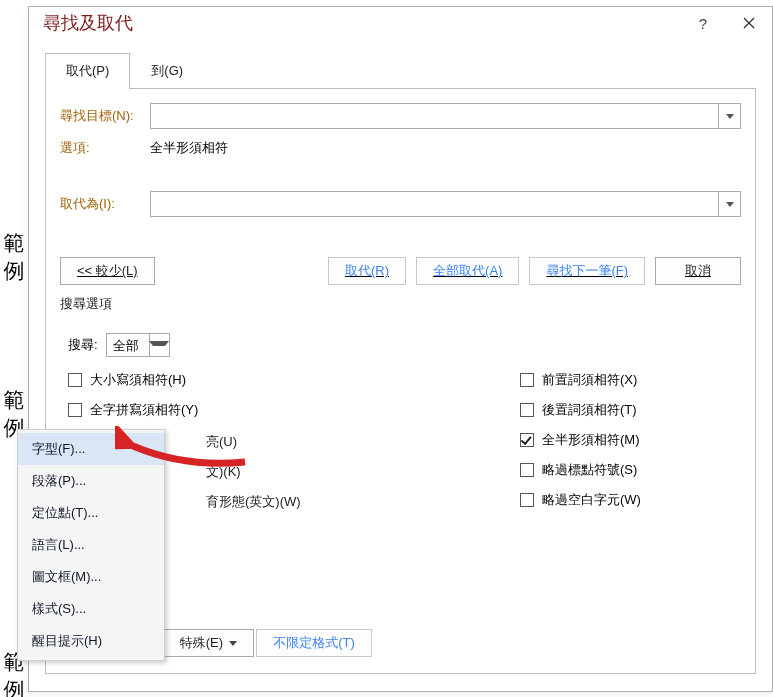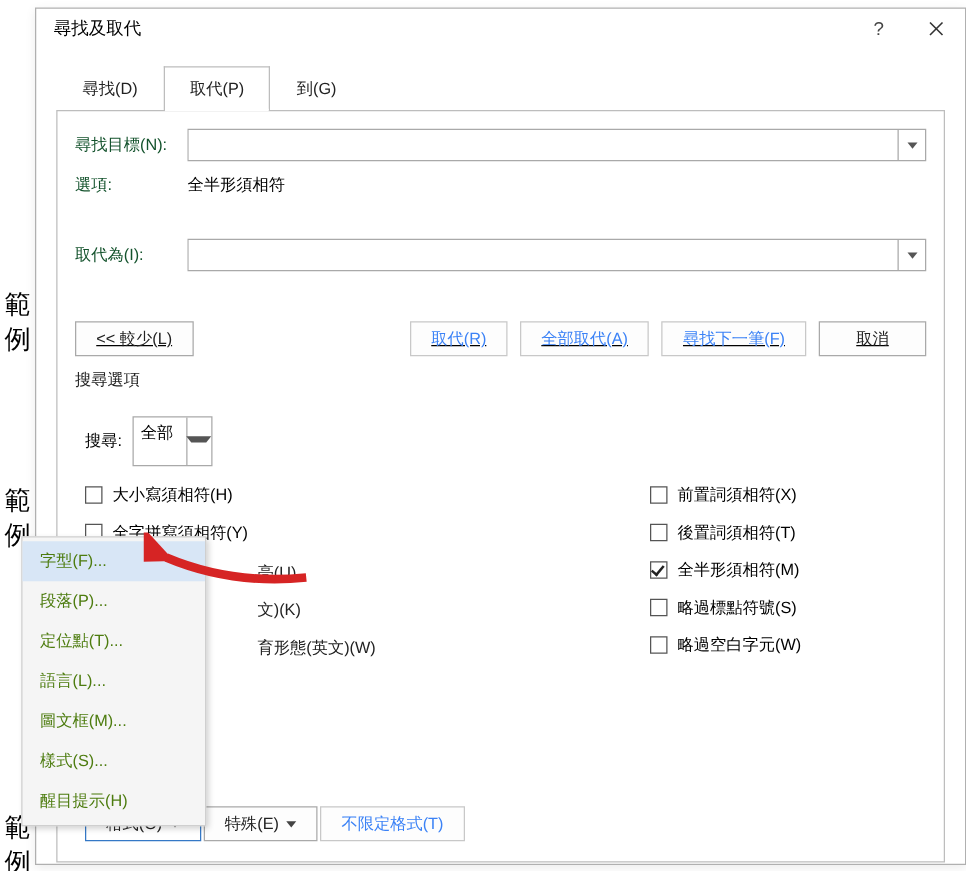--- a/index.html
+++ b/index.html
@@ -7,69 +7,69 @@
 
     
     .bg-text { position: absolute; left: 0; color: #000000; font-size: 21px; width: 28px; text-align: center; }
 
     
     .dialog {
       position: absolute; left: 28px; top: 6px; width: 745px; height: 686px;
       background: #fff; border: 1px solid #b0b0b0; box-shadow: 0 2px 8px rgba(0,0,0,0.08);
     }
     .titlebar { display: flex; align-items: center; height: 32px; padding-left: 14px; }
-    .titlebar .title { flex: 1; font-size: 14px; color: #000000; }
+    .titlebar .title { flex: 1; font-size: 18px; color: #7f1d1d; }
     .titlebar .tbtn { width: 46px; height: 32px; display: flex; align-items: center; justify-content: center; color: #444; }
     .titlebar .tbtn.help { font-size: 15px; }
     .titlebar .tbtn.close svg { width: 12px; height: 12px; stroke: #333; stroke-width: 1.3; }
 
     
     .tabs { display: flex; margin: 14px 0 0 16px; border-bottom: none; }
     .tab { padding: 8px 20px 8px; border: 1px solid transparent; border-bottom: none; cursor: default; position: relative; color: #222;}
     .tab.active { border-color: #bdbdbd; background: #fff; z-index: 2;}
     .tab.active::after{ content:""; position:absolute; left:0; right:0; bottom:-1px; height:2px; background:#fff;}
 
     .panel { margin: 0 16px 0 16px; border: 1px solid #bdbdbd; border-top: 1px solid #bdbdbd; padding: 14px 14px 16px 14px; position: relative; }
 
     .row { display: flex; align-items: center; margin-bottom: 10px; }
-    .lbl { width: 90px; color: #14532d; }
+    .lbl { width: 90px; color: #a16207; }
     .combo { flex: 1; height: 26px; border: 1px solid #a9a9a9; position: relative; background: #fff; display:flex; }
     .combo input { flex:1; border:none; outline:none; padding: 0 6px; font-size:13px; }
     .combo .drop { width: 22px; border-left: 1px solid #a9a9a9; display:flex; align-items:center; justify-content:center; }
     .chev { width:0; height:0; border-left:4px solid transparent; border-right:4px solid transparent; border-top:5px solid #555;}
 
     .btnrow { display: flex; gap: 10px; margin: 40px 0 6px 0; text-decoration: underline; }
     .btn { height: 28px; border: 1px solid #a9a9a9; background: #fdfdfd; padding: 0 16px; display:flex; align-items:center; justify-content:center; cursor: default; color:#222; white-space:nowrap;}
     .btn.disabled { color: #3b82f6; border-color:#c8c8c8; }
     .flex1 { flex:1; }
     .btn.primary { border-color:#3478c6; background:#fff; }
 
     .section-title { margin: 10px 0 20px 0; color:#222; }
 
     .search-combo { display:flex; align-items:center; gap:8px; margin-bottom:14px; margin-left:8px;}
-    .small-combo { width: 64px; height: 40px; border:1px solid #a9a9a9; display:flex; }
+    .small-combo { width: 64px; height: 24px; border:1px solid #a9a9a9; display:flex; }
     .small-combo span { flex:1; padding:3px 6px 0; }
     .small-combo .drop { width:20px; border-left:1px solid #a9a9a9; display:flex; align-items:center; justify-content:center;}
 
     .cols { display:flex; }
     .col { flex:1; display:flex; flex-direction:column; gap:12px; }
     .col.right { margin-left: 60px; }
 
     .check { display:flex; align-items:center; gap:8px; }
     .check .box { width:14px; height:14px; border:1px solid #555; display:flex; align-items:center; justify-content:center; }
     .check .box.on::after{ content:""; width:8px; height:4px; border-left:2px solid #222; border-bottom:2px solid #222; transform: rotate(-50deg) translate(0,-1px);}
     .check.left-indent { margin-left: 8px;}
 
     
     .format-menu {
       position: absolute; left: 17px; top: 429px; width: 148px;
       background: #f5f5f5; border: 1px solid #cfcfcf; box-shadow: 2px 2px 5px rgba(0,0,0,0.2);
       padding: 3px 0; z-index: 100;
     }
-    .menu-item { padding: 7px 14px; cursor: default; color:#4d7c0f;}
+    .menu-item { padding: 7px 14px; cursor: default; color:#0f172a;}
     .menu-item:hover, .menu-item.highlight { background: #d8e6f6; }
 
     
     .arrow { position:absolute; left:115px; top:426px; z-index:200; pointer-events:none;}
 
     
     .bottom-row { display:flex; gap:2px; margin-top: 20px; margin-left:8px; }
     .btn .tri { display:inline-block; margin-left:6px; width:0; height:0; border-left:4px solid transparent; border-right:4px solid transparent; border-top:5px solid #444;}
 
     
@@ -88,21 +88,20 @@
     <div class="tbtn help">?</div>
     <div class="tbtn close">
       <svg>
           <line x1="1" y1="1" x2="11" y2="11"></line>
           <line x1="11" y1="1" x2="1" y2="11"></line>
         </svg>
     </div>
   </div>
 
   <div class="tabs">
-    <div class="tab"><span>尋找(D)</span></div>
     <div class="tab active"><span>取代(P)</span></div>
     <div class="tab"><span>到(G)</span></div>
   </div>
 
   <div class="panel">
 
     <div class="row">
       <div class="lbl">尋找目標(N):</div>
       <div class="combo">
         <input style="">

